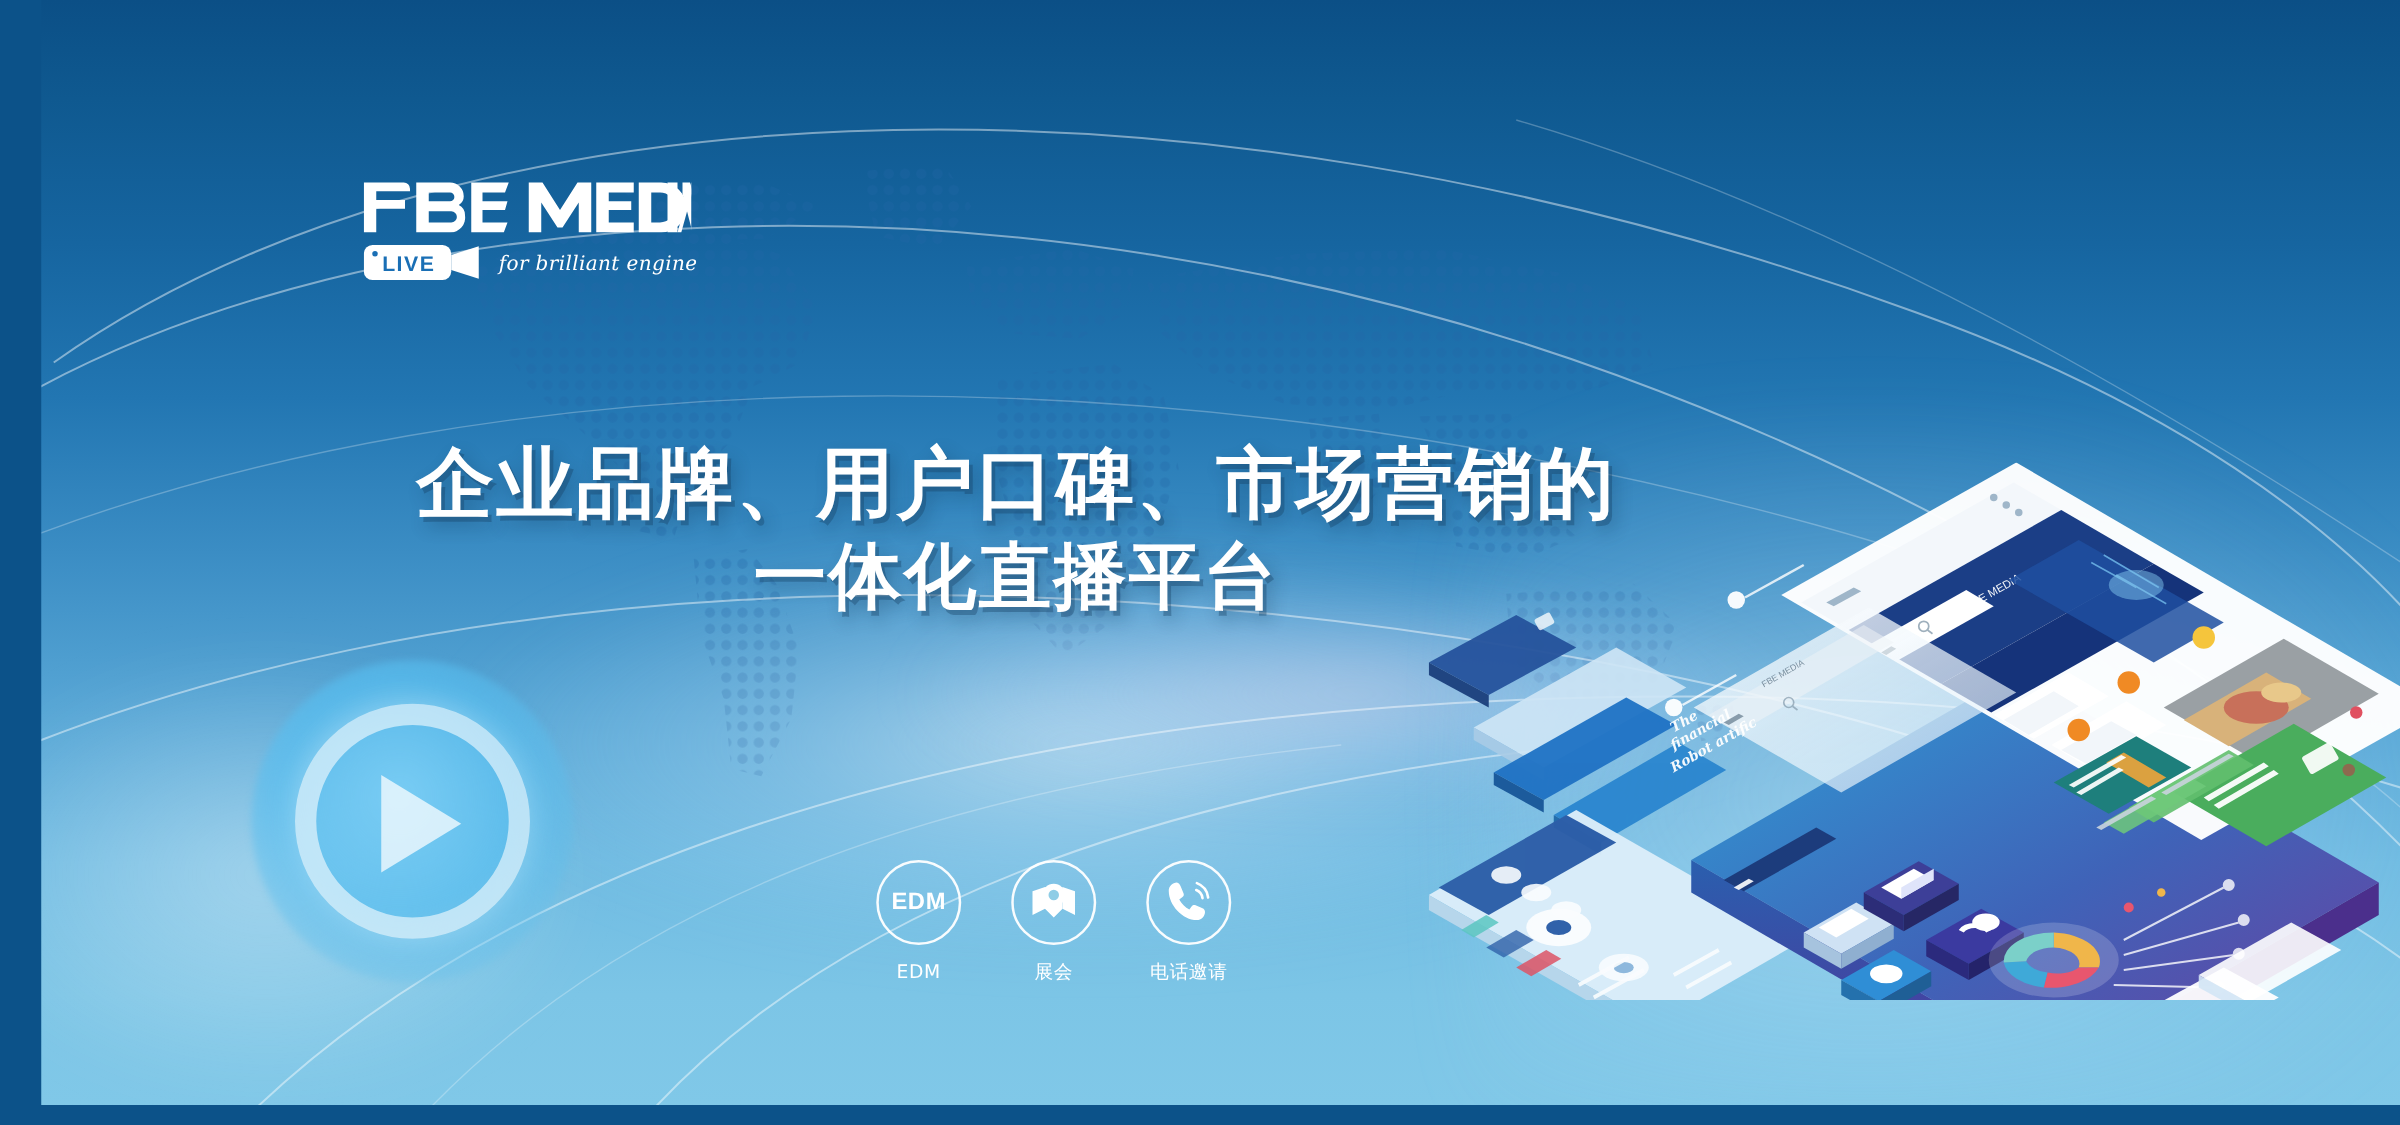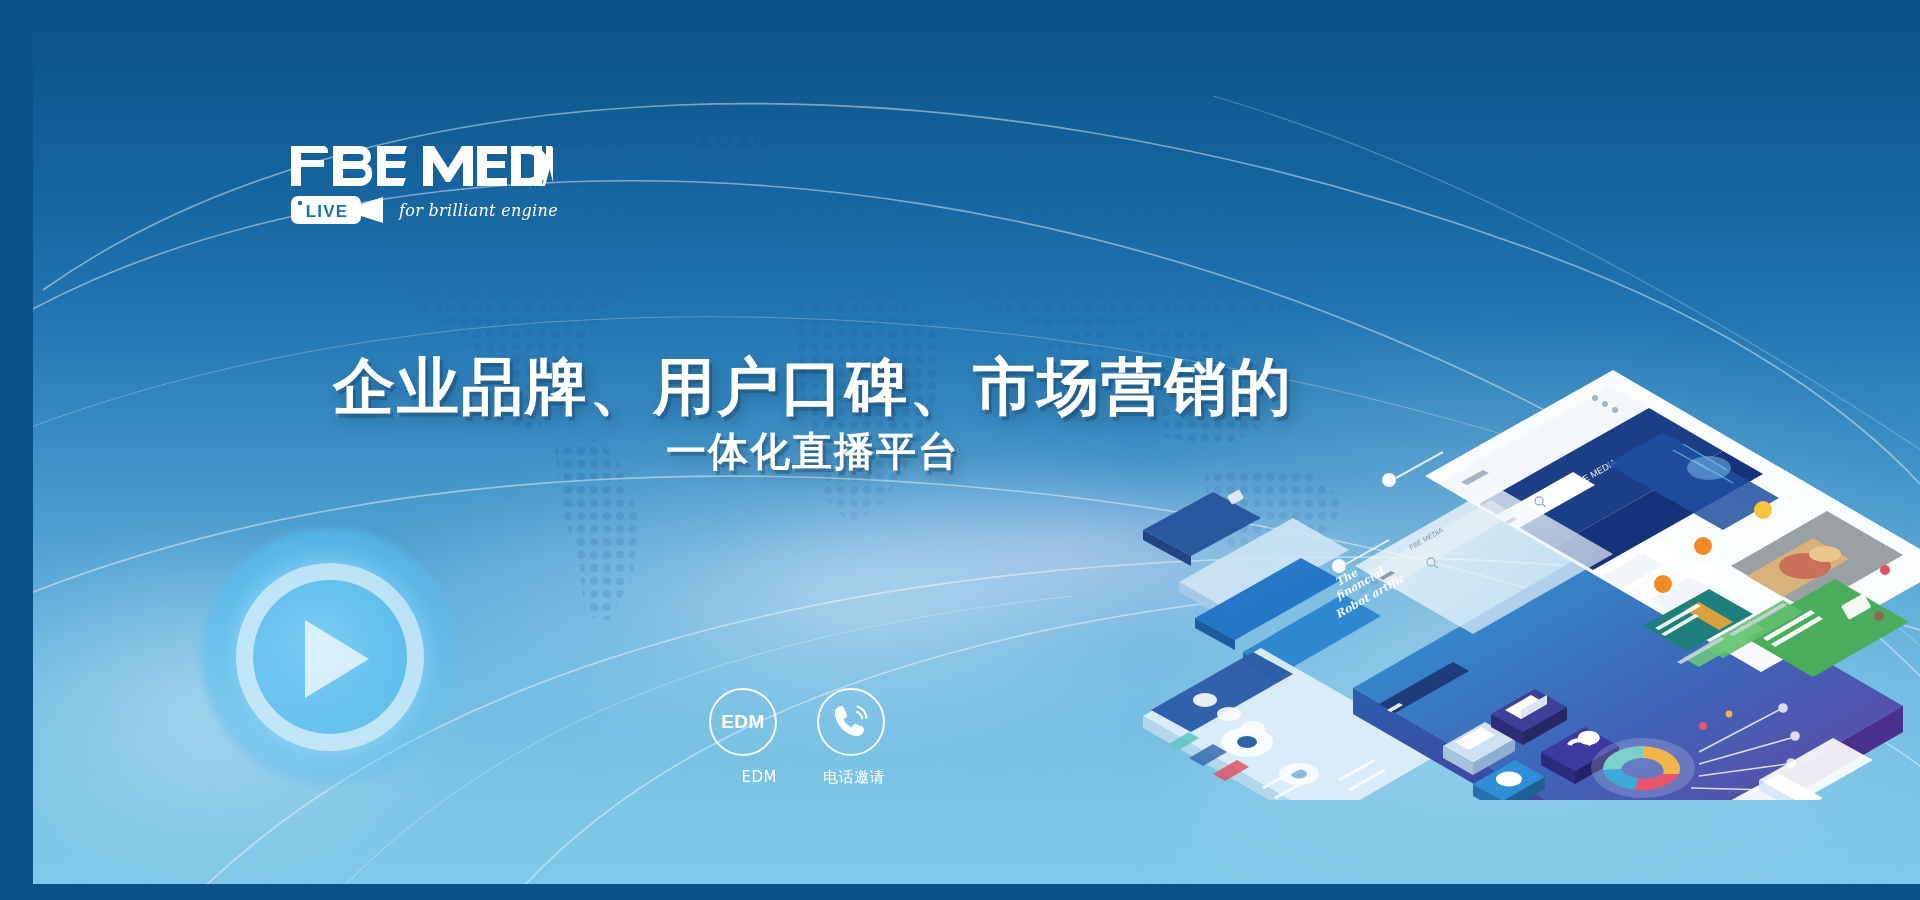--- a/index.html
+++ b/index.html
@@ -59,21 +59,21 @@
 
   
   .headline{
     position:absolute; left:0; top:352px; width:1560px; text-align:center;
     font-family:"DejaVu Sans","Liberation Sans",sans-serif;
     font-weight:bold; color:#ffffff; letter-spacing:2px;
     text-shadow: 3px 4px 0 rgba(20,60,95,.35), 5px 7px 14px rgba(12,45,75,.32);
     line-height:1.12; pointer-events:none;
   }
   .headline .l1{ display:block; font-size:62px; }
-  .headline .l2{ display:block; font-size:40px; margin-top:8px; }
+  .headline .l2{ display:block; font-size:58px; margin-top:8px; }
 
   
   .play-wrap{ position:absolute; left:168px; top:528px; width:258px; height:258px; }
   .play-glow{
     position:absolute; inset:0; border-radius:50%;
     background:radial-gradient(circle at 46% 42%, rgba(120,205,245,.92) 0%, rgba(86,190,240,.70) 45%, rgba(95,190,235,.30) 72%, rgba(110,195,235,0) 100%);
     filter:blur(3px);
   }
   .play-ring{
     position:absolute; left:35px; top:35px; width:188px; height:188px;
@@ -85,21 +85,21 @@
     border-left:64px solid rgba(255,255,255,.72);
     border-top:39px solid transparent;
     border-bottom:39px solid transparent;
   }
 
   
   .channels{
     position:absolute; left:660px; top:688px;
     display:flex; align-items:flex-start; gap:24px;
   }
-  .channel{ width:84px; display:flex; flex-direction:column; align-items:flex-end; }
+  .channel{ width:84px; display:flex; flex-direction:column; align-items:center; }
   .chan-circle{
     width:68px; height:68px; border-radius:50%;
     border:2.5px solid rgba(255,255,255,.95);
     display:flex; align-items:center; justify-content:center;
   }
   .chan-circle svg{ display:block; }
   .chan-edm{
     font-size:19px; font-weight:bold; color:#ffffff;
     font-family:"Liberation Sans",sans-serif; letter-spacing:.5px;
   }
@@ -237,20 +237,32 @@
 
 
     <div class="channel">
       <div class="chan-circle">
         <span class="chan-edm">EDM</span>
       </div>
       <div class="chan-label">EDM</div>
     </div>
 
 
+    <div class="channel">
+      <div class="chan-circle">
+        <svg width="40" height="34" viewBox="0 0 40 34" xmlns="http://www.w3.org/2000/svg">
+          <path d="M3,8 L13,4.5 L13,22 L3,27 Z" fill="#ffffff"></path>
+          <path d="M27,4.5 L37,8 L37,27 L27,22 Z" fill="#ffffff"></path>
+          <path d="M13,4.5 L20,7 L27,4.5 L27,22 L20,29 L13,22 Z" fill="#ffffff"></path>
+          <path d="M20,2 A9,9 0 0 1 29,11 C29,17 20,26 20,26 C20,26 11,17 11,11 A9,9 0 0 1 20,2 Z" fill="#ffffff"></path>
+          <circle cx="20" cy="11" r="4.2" fill="#8fcde6"></circle>
+        </svg>
+      </div>
+      <div class="chan-label">展会</div>
+    </div>
 
     <div class="channel">
       <div class="chan-circle">
         <svg width="38" height="38" viewBox="0 0 38 38" xmlns="http://www.w3.org/2000/svg">
           <path d="M9.5,3 C6,3 3,6 3,9.5 C3,21 14,33 25.5,33 C29,33 32,30 32,26.5
                    C32,25.2 31.2,24 30,23.5 L24.5,21.2 C23.4,20.7 22.1,21 21.4,22 L19.5,24.6
                    C16.2,22.8 13.2,19.8 11.4,16.5 L14,14.6 C15,13.9 15.3,12.6 14.8,11.5
                    L12.5,6 C12,4.8 10.8,3 9.5,3 Z" fill="#ffffff"></path>
           <g fill="none" stroke="#ffffff" stroke-width="2.1" stroke-linecap="round">
             <path d="M25,9 a8,8 0 0 1 5,6.5"></path>

